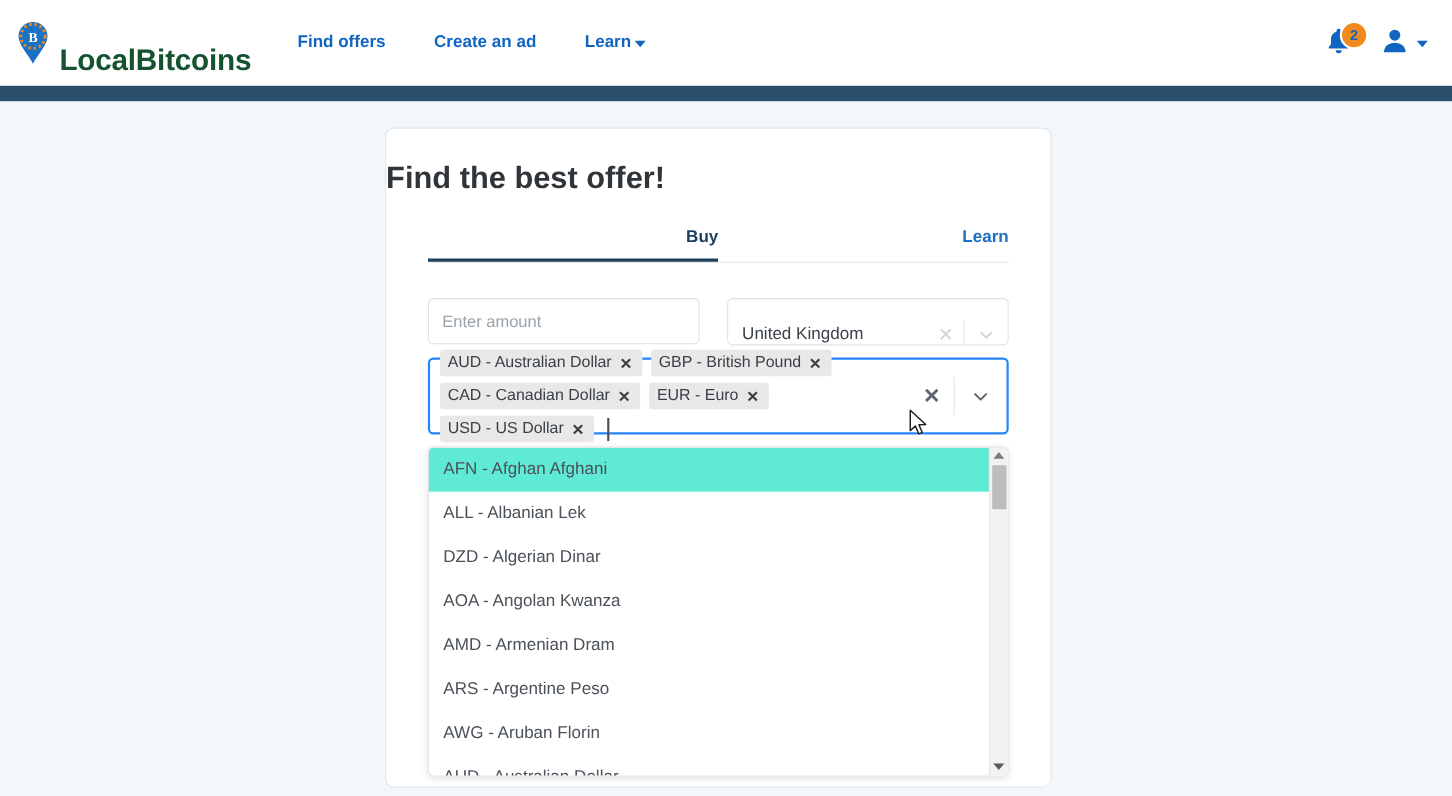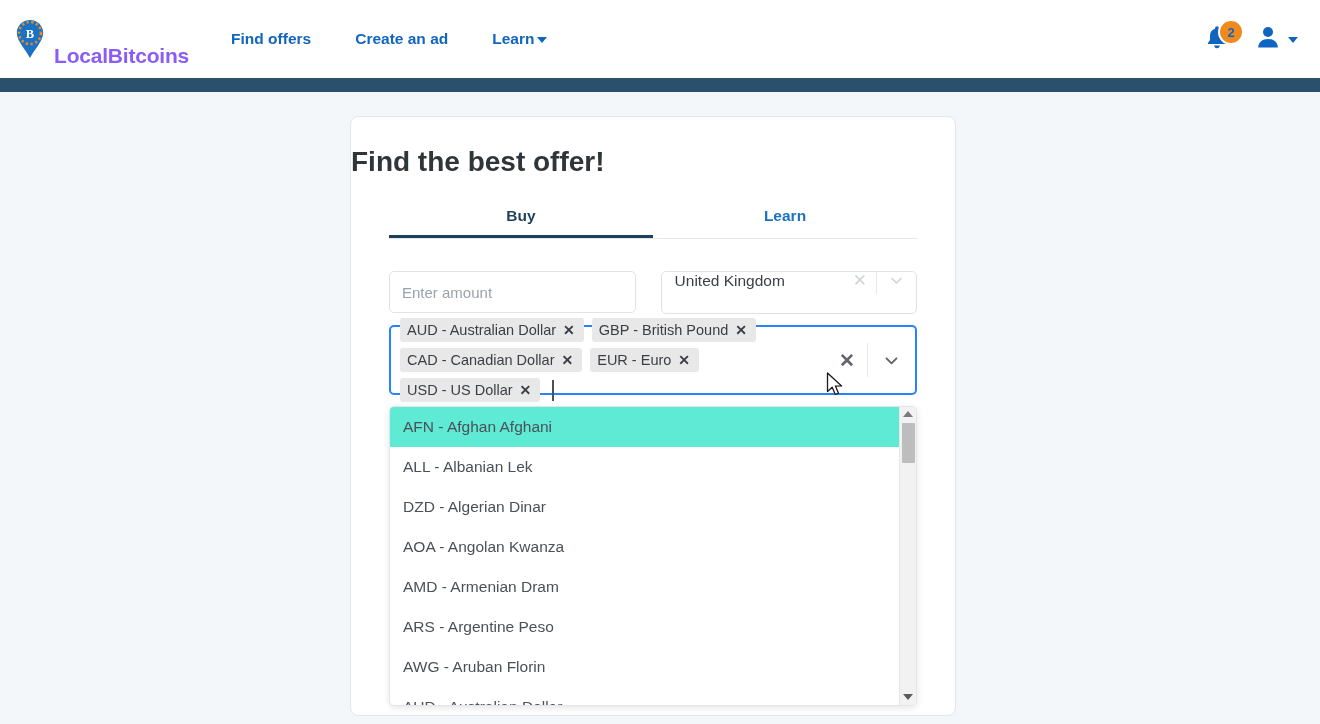--- a/index.html
+++ b/index.html
@@ -16,21 +16,21 @@
     width: 1320px; height: 78px;
     background: #ffffff;
     display: flex; align-items: center;
   }
   .brand {
     display: flex; align-items: center; gap: 8px;
     margin-left: 14px;
   }
   .logo-pin { width: 32px; height: 40px; display: block; }
   .brand-name {
-    font-size: 21px; font-weight: 700; color: #8b5cf6;
+    font-size: 27px; font-weight: 700; color: #14532d;
     letter-spacing: -0.2px; white-space: nowrap; margin-top: 33px;
   }
   .nav { display: flex; align-items: center; gap: 44px; margin-left: 42px; }
   .nav-link {
     font-size: 15.5px; font-weight: 700; color: #1065c0;
     white-space: nowrap; cursor: pointer; display: flex;
     align-items: center; gap: 3px;
   }
   .caret-down {
     width: 0; height: 0; border-left: 5px solid transparent;
@@ -67,21 +67,21 @@
   }
   .card-title {
     text-align: left; font-size: 28px; font-weight: 700;
     color: #30353a; margin-top: 29px;
   }
   .tabs {
     display: flex; margin: 29px 38px 0 38px;
     border-bottom: 1px solid #e2e7ec;
   }
   .tab {
-    flex: 1; text-align: center; padding-bottom: 13px;
+    flex: 1; text-align: right; padding-bottom: 13px;
     font-size: 15.5px; font-weight: 700; cursor: pointer;
   }
   .tab.active { color: #1d3f5c; box-shadow: inset 0 -3px 0 0 #1d3f5c; }
   .tab.inactive { color: #1b72c4; }
 
   
   .form-row {
     display: flex; gap: 25px;
     margin: 32px 38px 0 38px;
   }
@@ -89,21 +89,21 @@
     width: 248px; height: 42px;
     border: 1px solid #dfe3e8; border-radius: 5px;
     background: #fff; padding: 0 12px;
     font-size: 15px; color: #3b4048;
     font-family: "Liberation Sans", sans-serif; outline: none;
   }
   .amount-field::placeholder { color: #9aa3ad; }
   .country-select {
     width: 258px; height: 43px;
     border: 1px solid #dfe3e8; border-radius: 5px;
-    background: #fff; display: flex; align-items: flex-start;
+    background: #fff; display: flex; align-items: flex-end;
     cursor: pointer; position: relative;
   }
   .country-value {
     flex: 1; padding-left: 13px; font-size: 15.5px; color: #3b4048;
   }
   .sel-x {
     color: #cfd4d9; font-size: 17px; padding: 0 9px; line-height: 1;
     cursor: pointer;
   }
   .sel-divider { width: 1px; height: 22px; background: #e4e8ec; }

